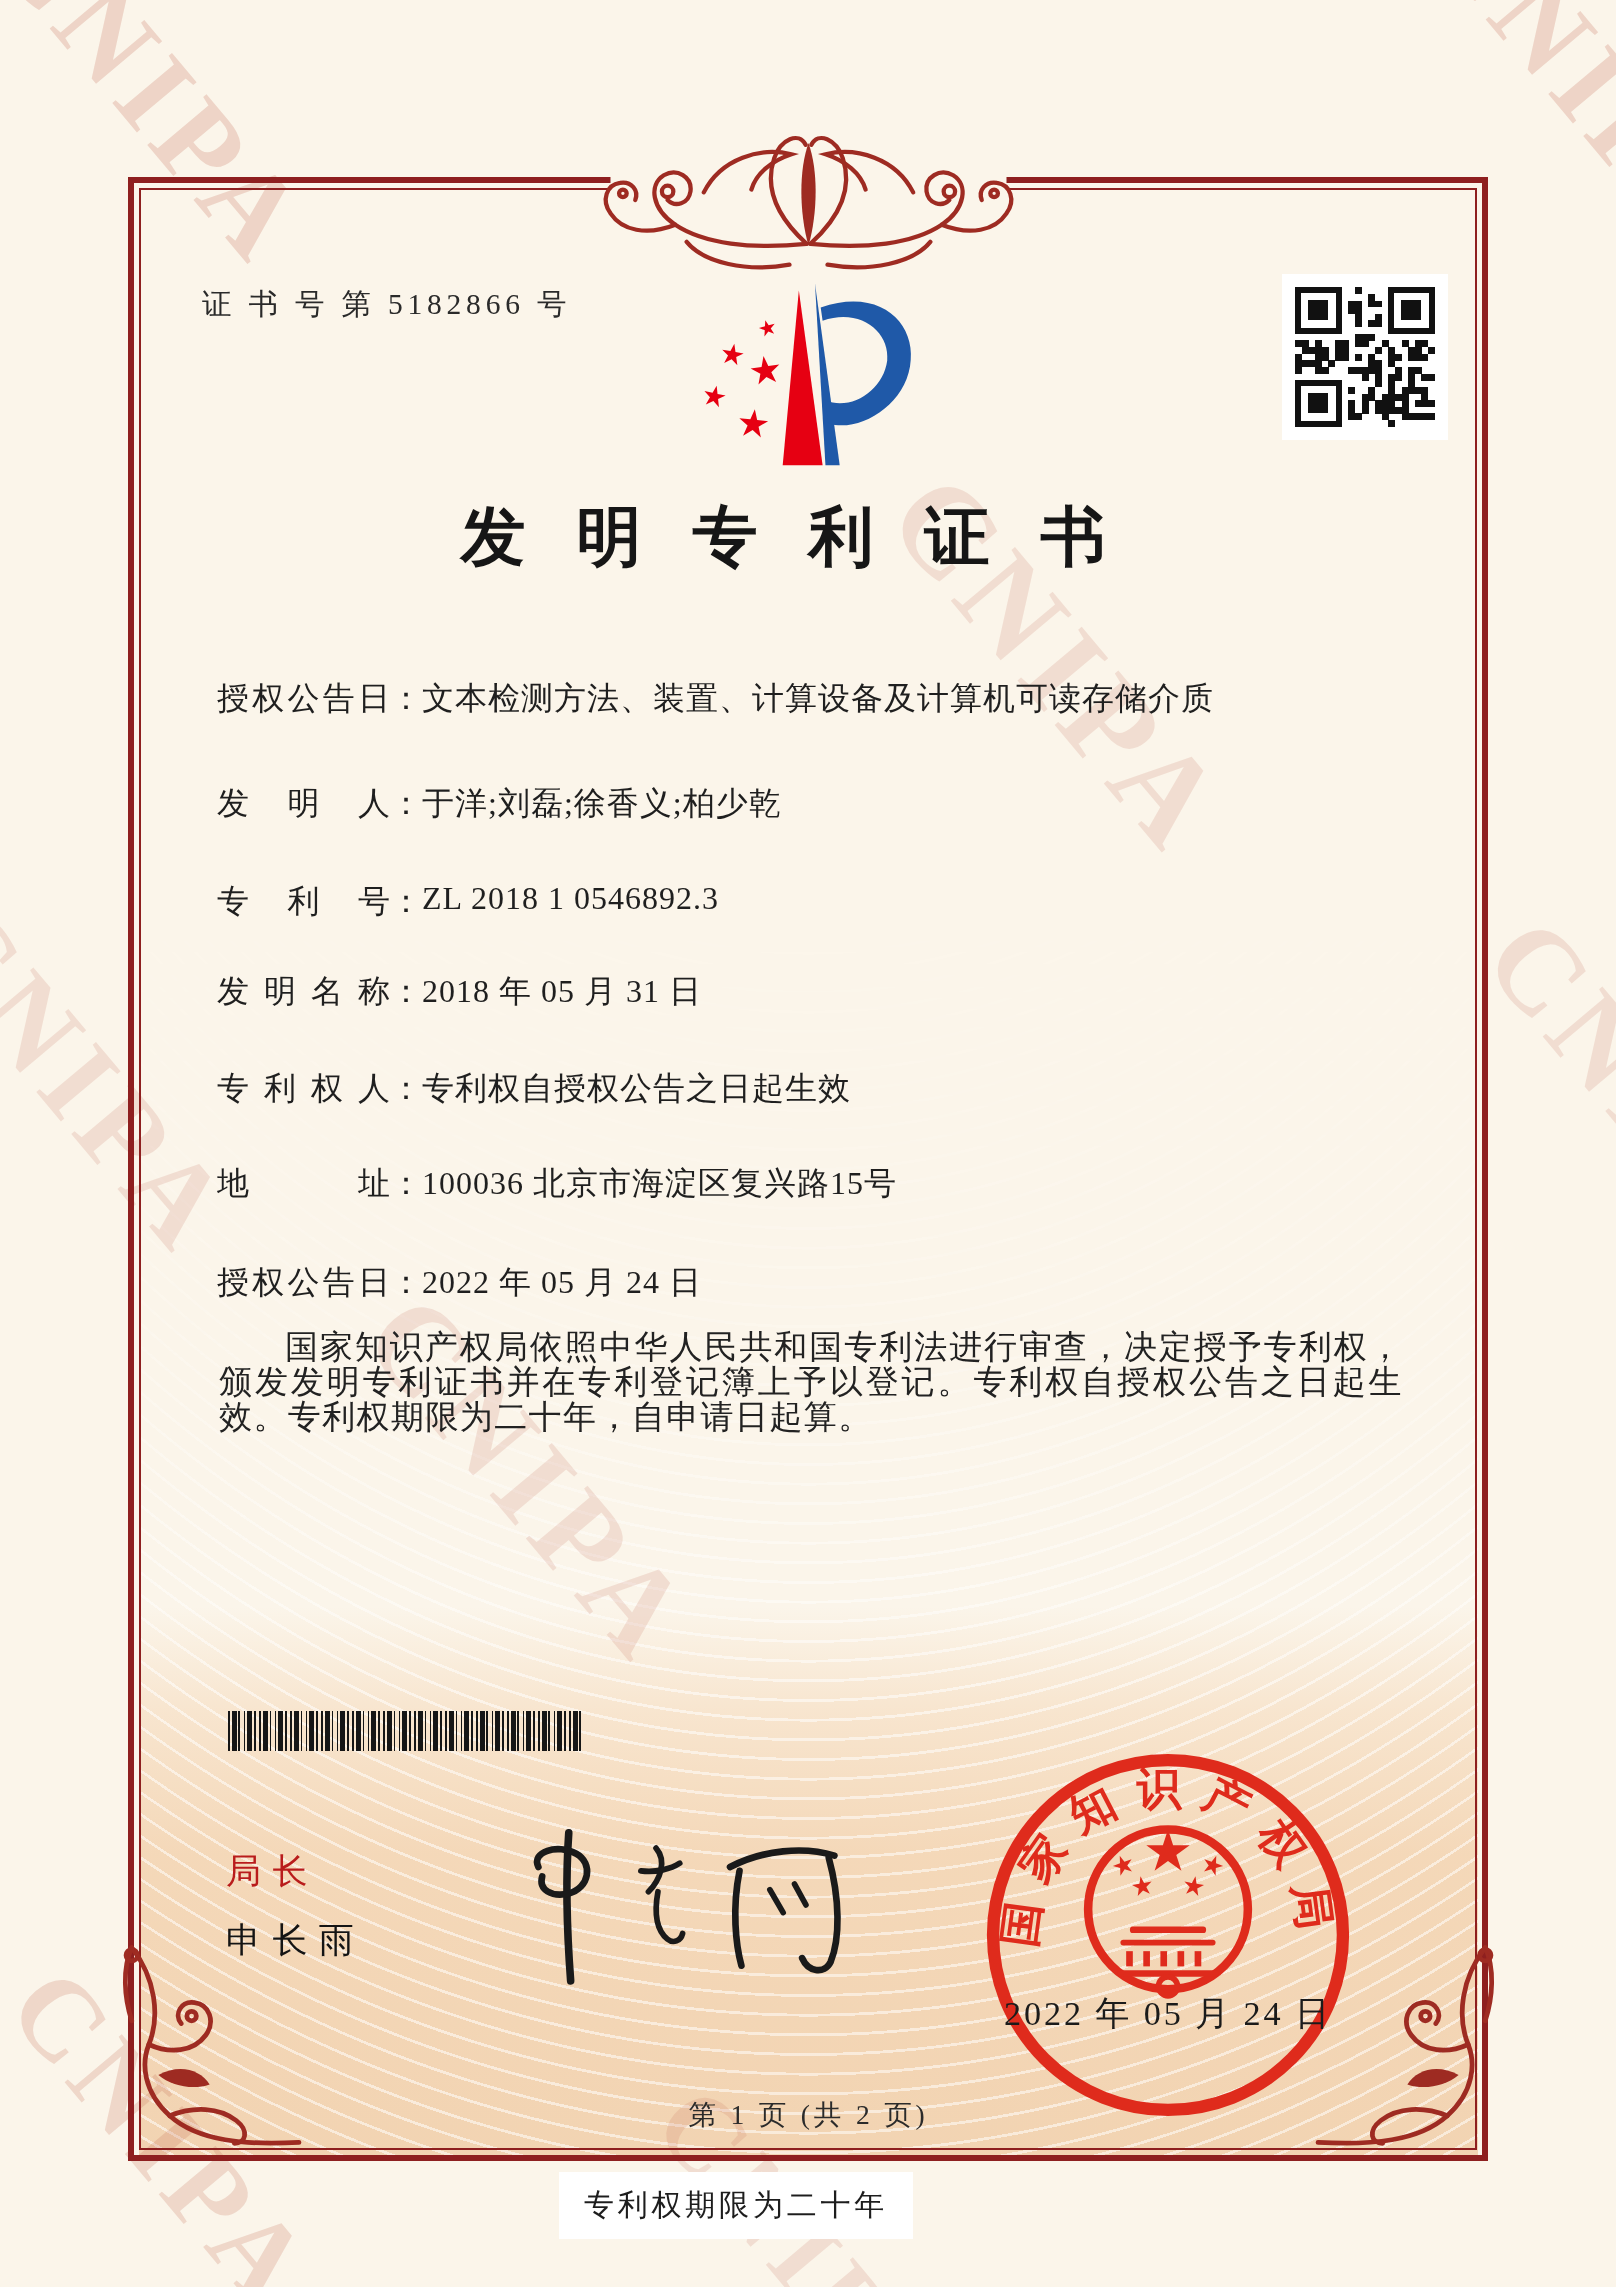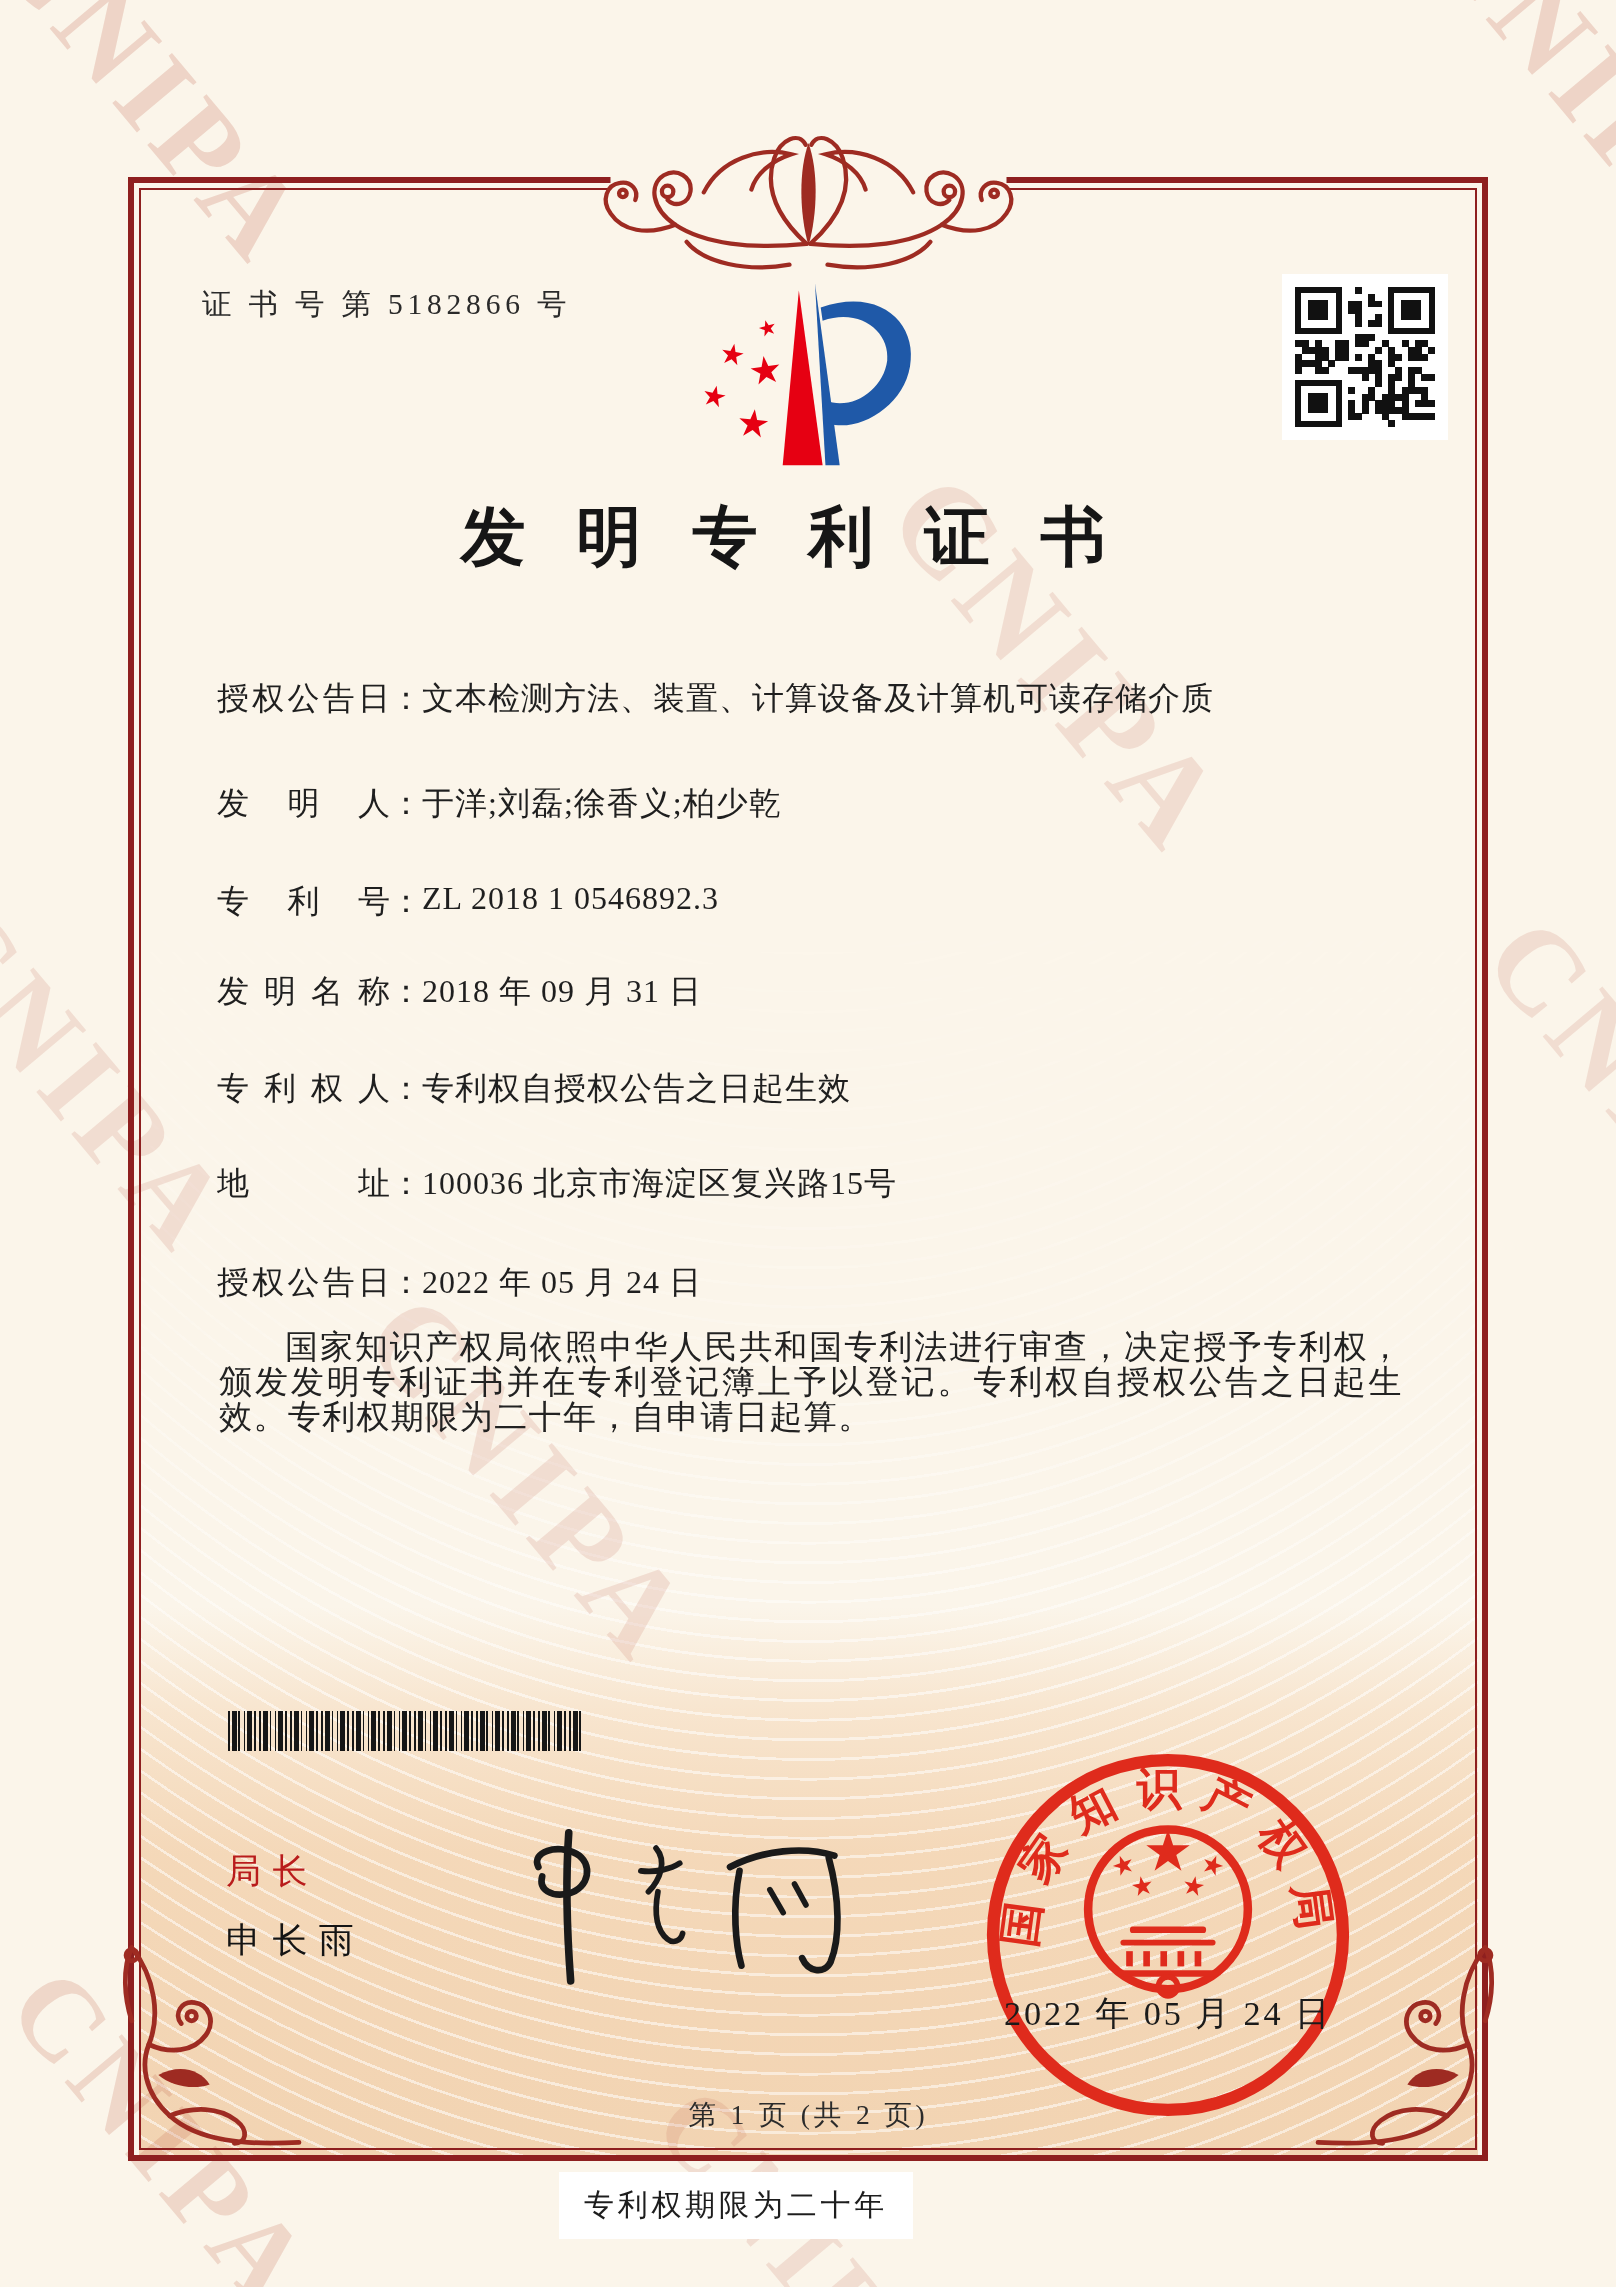--- a/index.html
+++ b/index.html
@@ -280,21 +280,21 @@
 <div class="abs frow" style="top:677px">
   <span class="flabel">授权公告日</span><span class="fcolon">：</span><span class="fvalue">文本检测方法、装置、计算设备及计算机可读存储介质</span>
 </div>
 <div class="abs frow" style="top:782px">
   <span class="flabel">发明人</span><span class="fcolon">：</span><span class="fvalue">于洋;刘磊;徐香义;柏少乾</span>
 </div>
 <div class="abs frow" style="top:880px">
   <span class="flabel">专利号</span><span class="fcolon">：</span><span class="fvalue">ZL 2018 1 0546892.3</span>
 </div>
 <div class="abs frow" style="top:970px">
-  <span class="flabel">发明名称</span><span class="fcolon">：</span><span class="fvalue">2018 年 09 月 31 日</span>
+  <span class="flabel">发明名称</span><span class="fcolon">：</span><span class="fvalue">2018 年 05 月 31 日</span>
 </div>
 <div class="abs frow" style="top:1067px">
   <span class="flabel">专利权人</span><span class="fcolon">：</span><span class="fvalue">专利权自授权公告之日起生效</span>
 </div>
 <div class="abs frow" style="top:1162px">
   <span class="flabel">地址</span><span class="fcolon">：</span><span class="fvalue">100036 北京市海淀区复兴路15号</span>
 </div>
 
 <div class="abs frow" style="top:1261px;position:absolute">
   <span class="flabel">授权公告日</span><span class="fcolon">：</span><span class="fvalue">2022 年 05 月 24 日</span>

